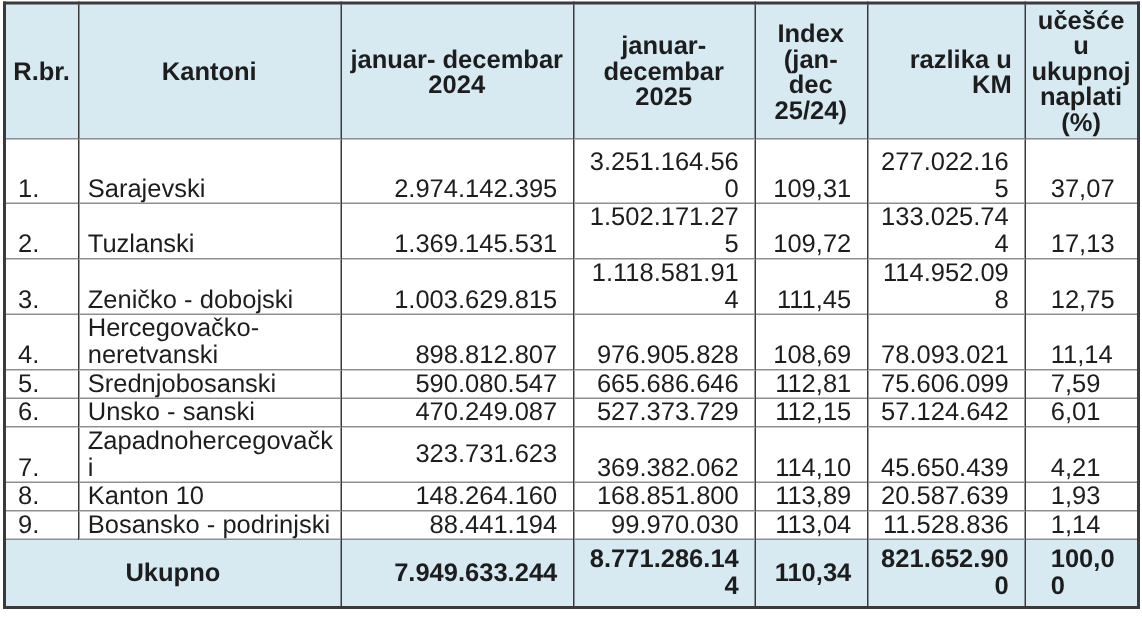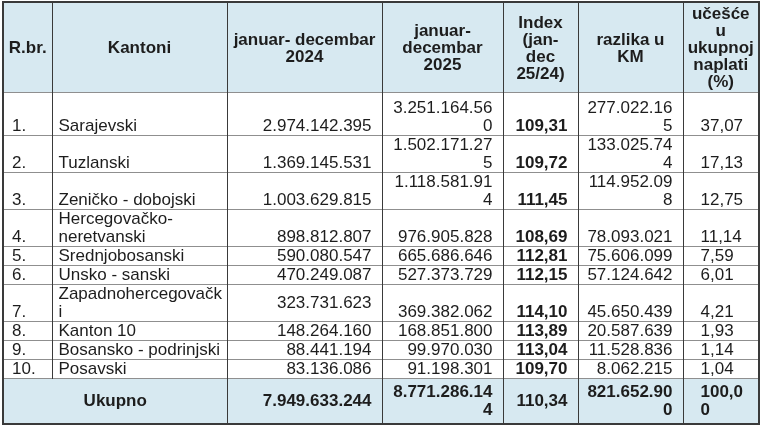--- a/index.html
+++ b/index.html
@@ -42,26 +42,26 @@
     padding:0;
     border-left:1px solid var(--grid-v);
     border-top:1px solid var(--grid-h);
   }
   th:first-child,td:first-child{border-left:none;}
   
   td.col-rbr{text-align:left;padding-left:8px;}
   td.col-kantoni{text-align:left;padding-left:6px;padding-right:4px;margin-top:22px;}
   td.col-y2024{text-align:right;padding-left:8px;padding-right:10px;margin-top:37px;}
   td.col-y2025{text-align:right;padding-left:8px;padding-right:10px;}
-  td.col-index{text-align:right;padding-left:4px;padding-right:10px;font-weight:bold;}
+  td.col-index{text-align:right;padding-left:4px;padding-right:10px;}
   td.col-razlika{text-align:right;padding-left:8px;padding-right:10px;}
   td.col-ucesce{text-align:left;padding-left:17px;padding-right:10px;}
   
   th.th-index{padding:8px 6px;}
-  th.th-razlika{padding:8px 8px;}
+  th.th-razlika{padding:8px 8px;text-align:right;}
   tbody tr:first-child td{padding-top:6px;}
   tfoot td{
     background:var(--header-bg);
     font-weight:bold;
     vertical-align:middle;
     padding-top:4px;padding-bottom:4px;
   }
   tfoot td.total-label{text-align:center;}
   td.va-mid{vertical-align:middle;}
 </style>
@@ -165,29 +165,20 @@
         </tr>
         <tr>
           <td class="col-rbr">9.</td>
           <td class="col-kantoni">Bosansko - podrinjski</td>
           <td class="col-y2024">88.441.194</td>
           <td class="col-y2025">99.970.030</td>
           <td class="col-index">113,04</td>
           <td class="col-razlika">11.528.836</td>
           <td class="col-ucesce">1,14</td>
         </tr>
-        <tr>
-          <td class="col-rbr">10.</td>
-          <td class="col-kantoni">Posavski</td>
-          <td class="col-y2024">83.136.086</td>
-          <td class="col-y2025">91.198.301</td>
-          <td class="col-index">109,70</td>
-          <td class="col-razlika">8.062.215</td>
-          <td class="col-ucesce">1,04</td>
-        </tr>
       </tbody>
     <tfoot>
       <tr>
           <td colspan="2" class="total-label">Ukupno</td>
           <td class="col-y2024">7.949.633.244</td>
           <td class="col-y2025">8.771.286.144</td>
           <td class="col-index">110,34</td>
           <td class="col-razlika">821.652.900</td>
           <td class="col-ucesce">100,00</td>
         </tr>

